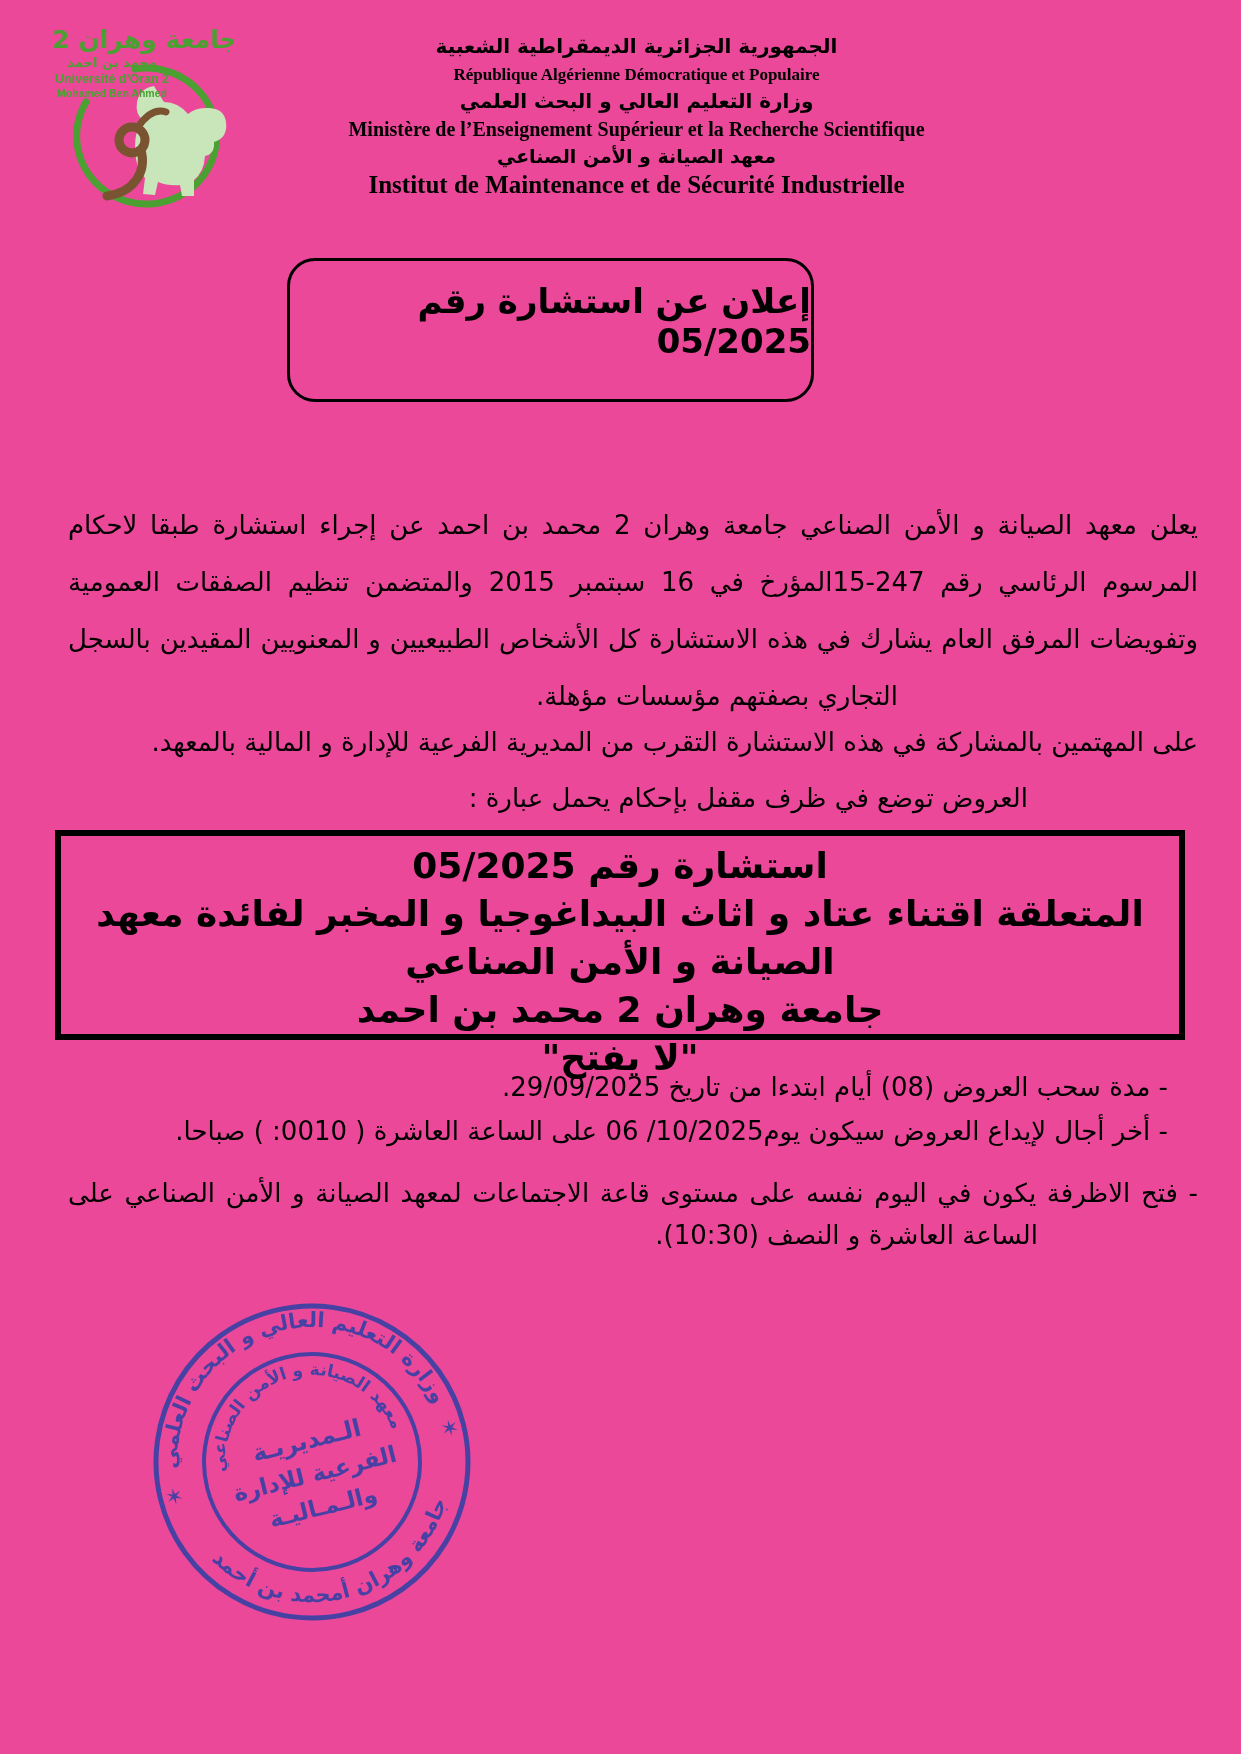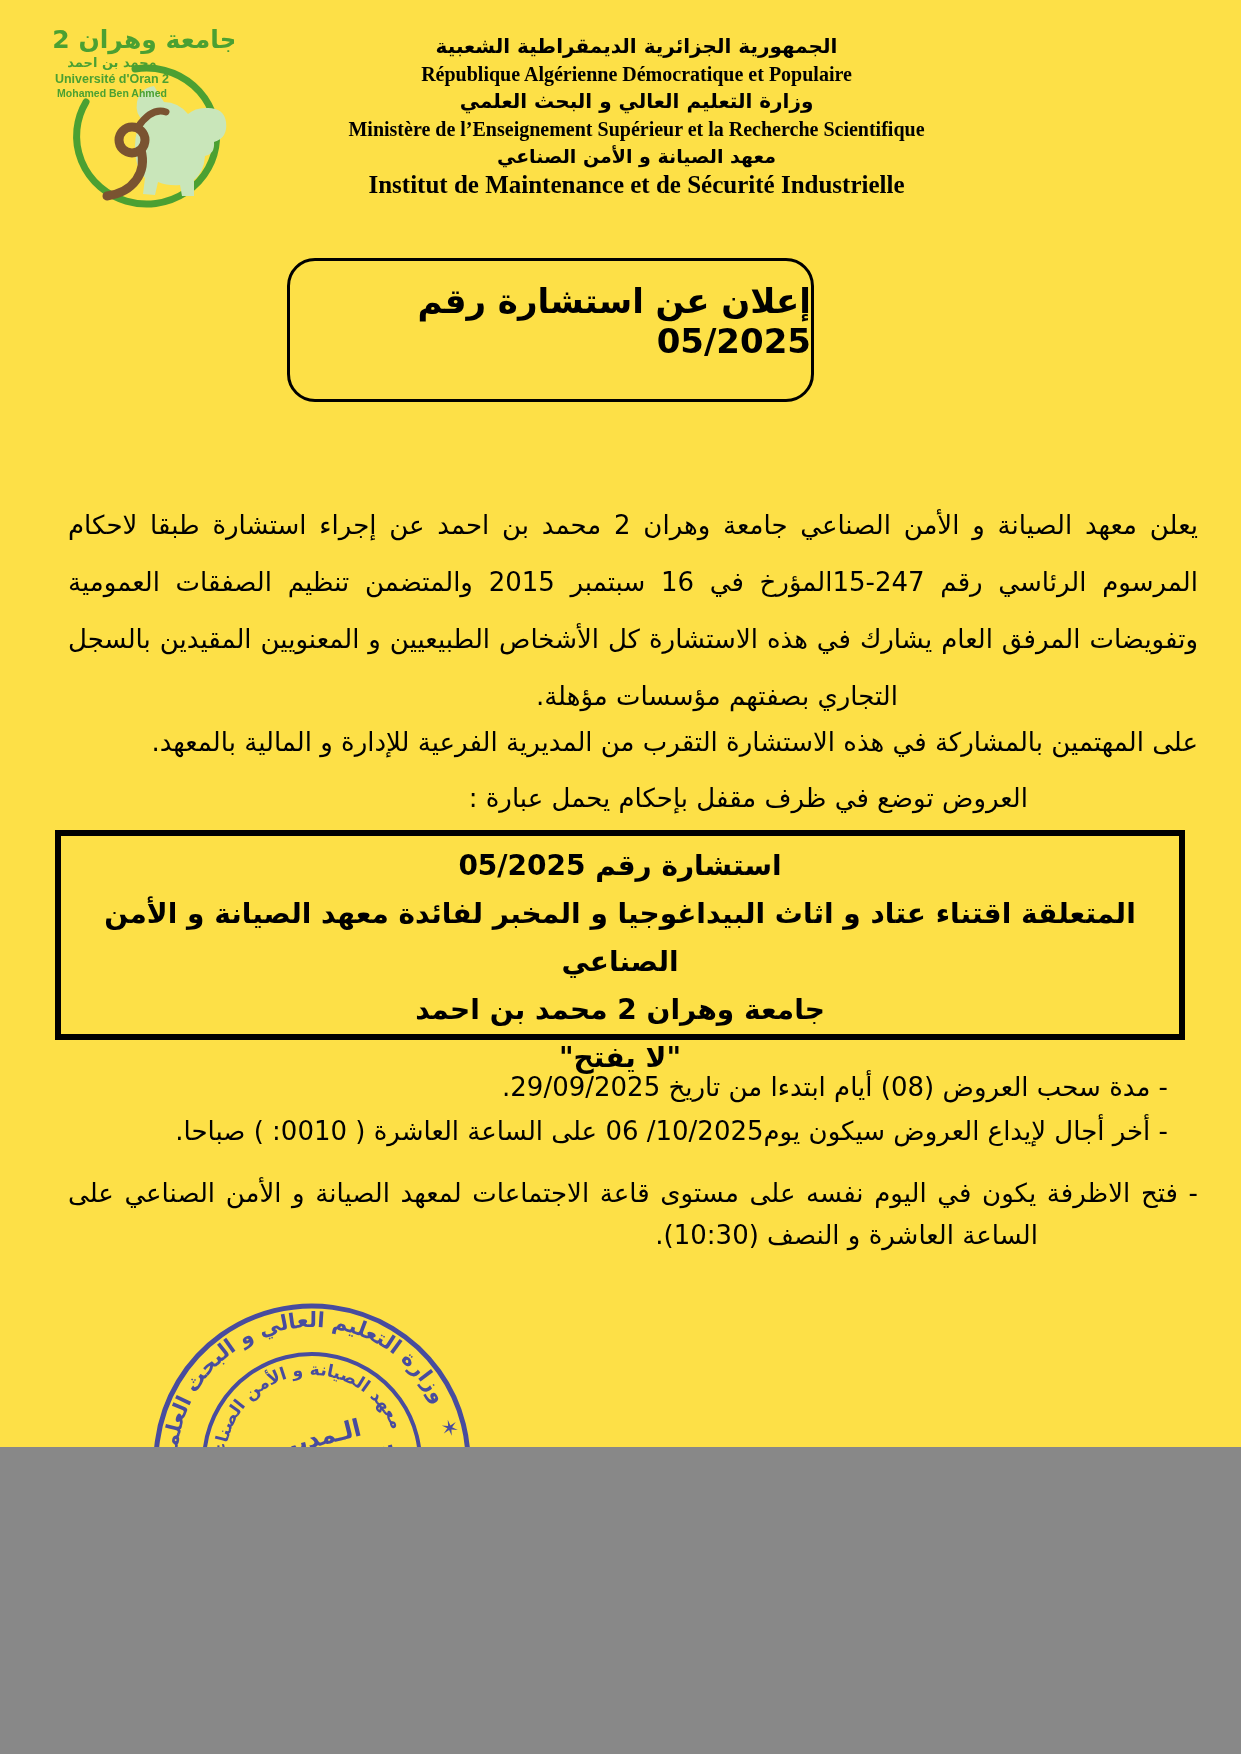--- a/index.html
+++ b/index.html
@@ -1,27 +1,27 @@
 <!DOCTYPE html>
 <html><head>
 <meta charset="utf-8">
 <style>
   html,body { margin:0; padding:0; background:#888; }
   .page {
-    position:relative; width:1241px; height:1447px; margin:0 auto;
-    background:#fde047; overflow:hidden; color:#000;
+    position:relative; width:1241px; height:1754px; margin:0 auto;
+    background:#ec4899; overflow:hidden; color:#000;
     font-family:"DejaVu Sans", sans-serif;
   }
   
   .hdr { position:absolute; top:33px; left:0; width:100%; text-align:center; font-weight:bold; }
   .hdr div { line-height:27.5px;padding-left:32px; }
   .hdr .ar { font-size:20px; direction:rtl; }
   .hdr .ar3 { font-size:19px; }
   .hdr .fr { font-family:"Liberation Serif", serif; }
-  .hdr .fr1 { font-size:20px; }
+  .hdr .fr1 { font-size:17px; }
   .hdr .fr2 { font-size:20px; }
   .hdr .fr3 { font-size:25px; }
   
   .logo { position:absolute; left:50px; top:24px; width:184px; height:186px; }
   
   .announce-box {
     position:absolute; left:287px; top:258px; width:527px; height:144px;
     border:3px solid #000; border-radius:28px;
     display:flex; align-items:center; justify-content:center;
     direction:rtl; font-size:34px; font-weight:bold; padding-bottom:18px; box-sizing:border-box;
@@ -31,21 +31,21 @@
   .just { text-align:justify; text-align-last:justify; }
   .intro { top:497px; line-height:57px; }
   .intro-last { text-align:right; padding-left:295px; }
   .participation { top:714px; line-height:56px; text-align:right; }
   .part-l2 { padding-left:0; padding-right:170px; }
   
   .envelope-box {
     position:absolute; left:55px; top:830px; width:1130px; height:210px;
     border:6px solid #000; box-sizing:border-box;
     direction:rtl; text-align:center; font-weight:bold;
-    font-size:28px; line-height:48px; padding-top:6px;
+    font-size:36px; line-height:48px; padding-top:6px;
   }
   
   .deadlines { top:1065px; line-height:44px; text-align:right; padding-right:30px; box-sizing:border-box; }
   
   .opening { top:1172px; line-height:42px; }
   .opening-l2 { text-align:right; padding-right:160px; }
   
   .stamp { position:absolute; left:146px; top:1296px; width:332px; height:332px;
            transform:rotate(-14deg); opacity:0.93; }
   bdo { unicode-bidi:bidi-override; }

